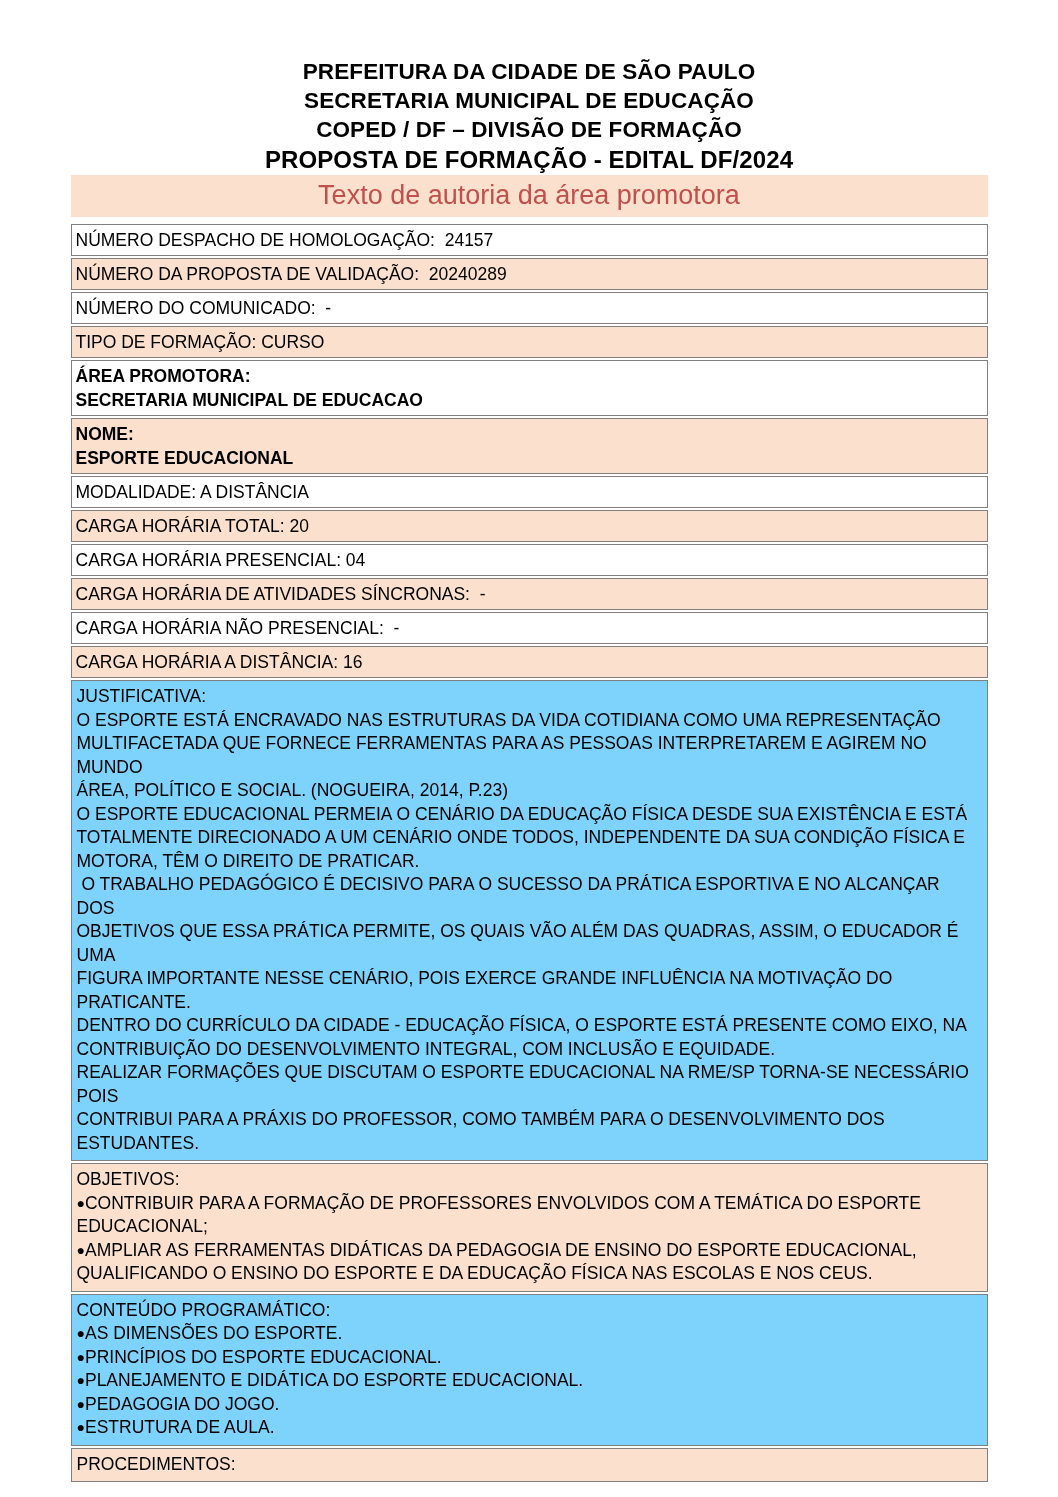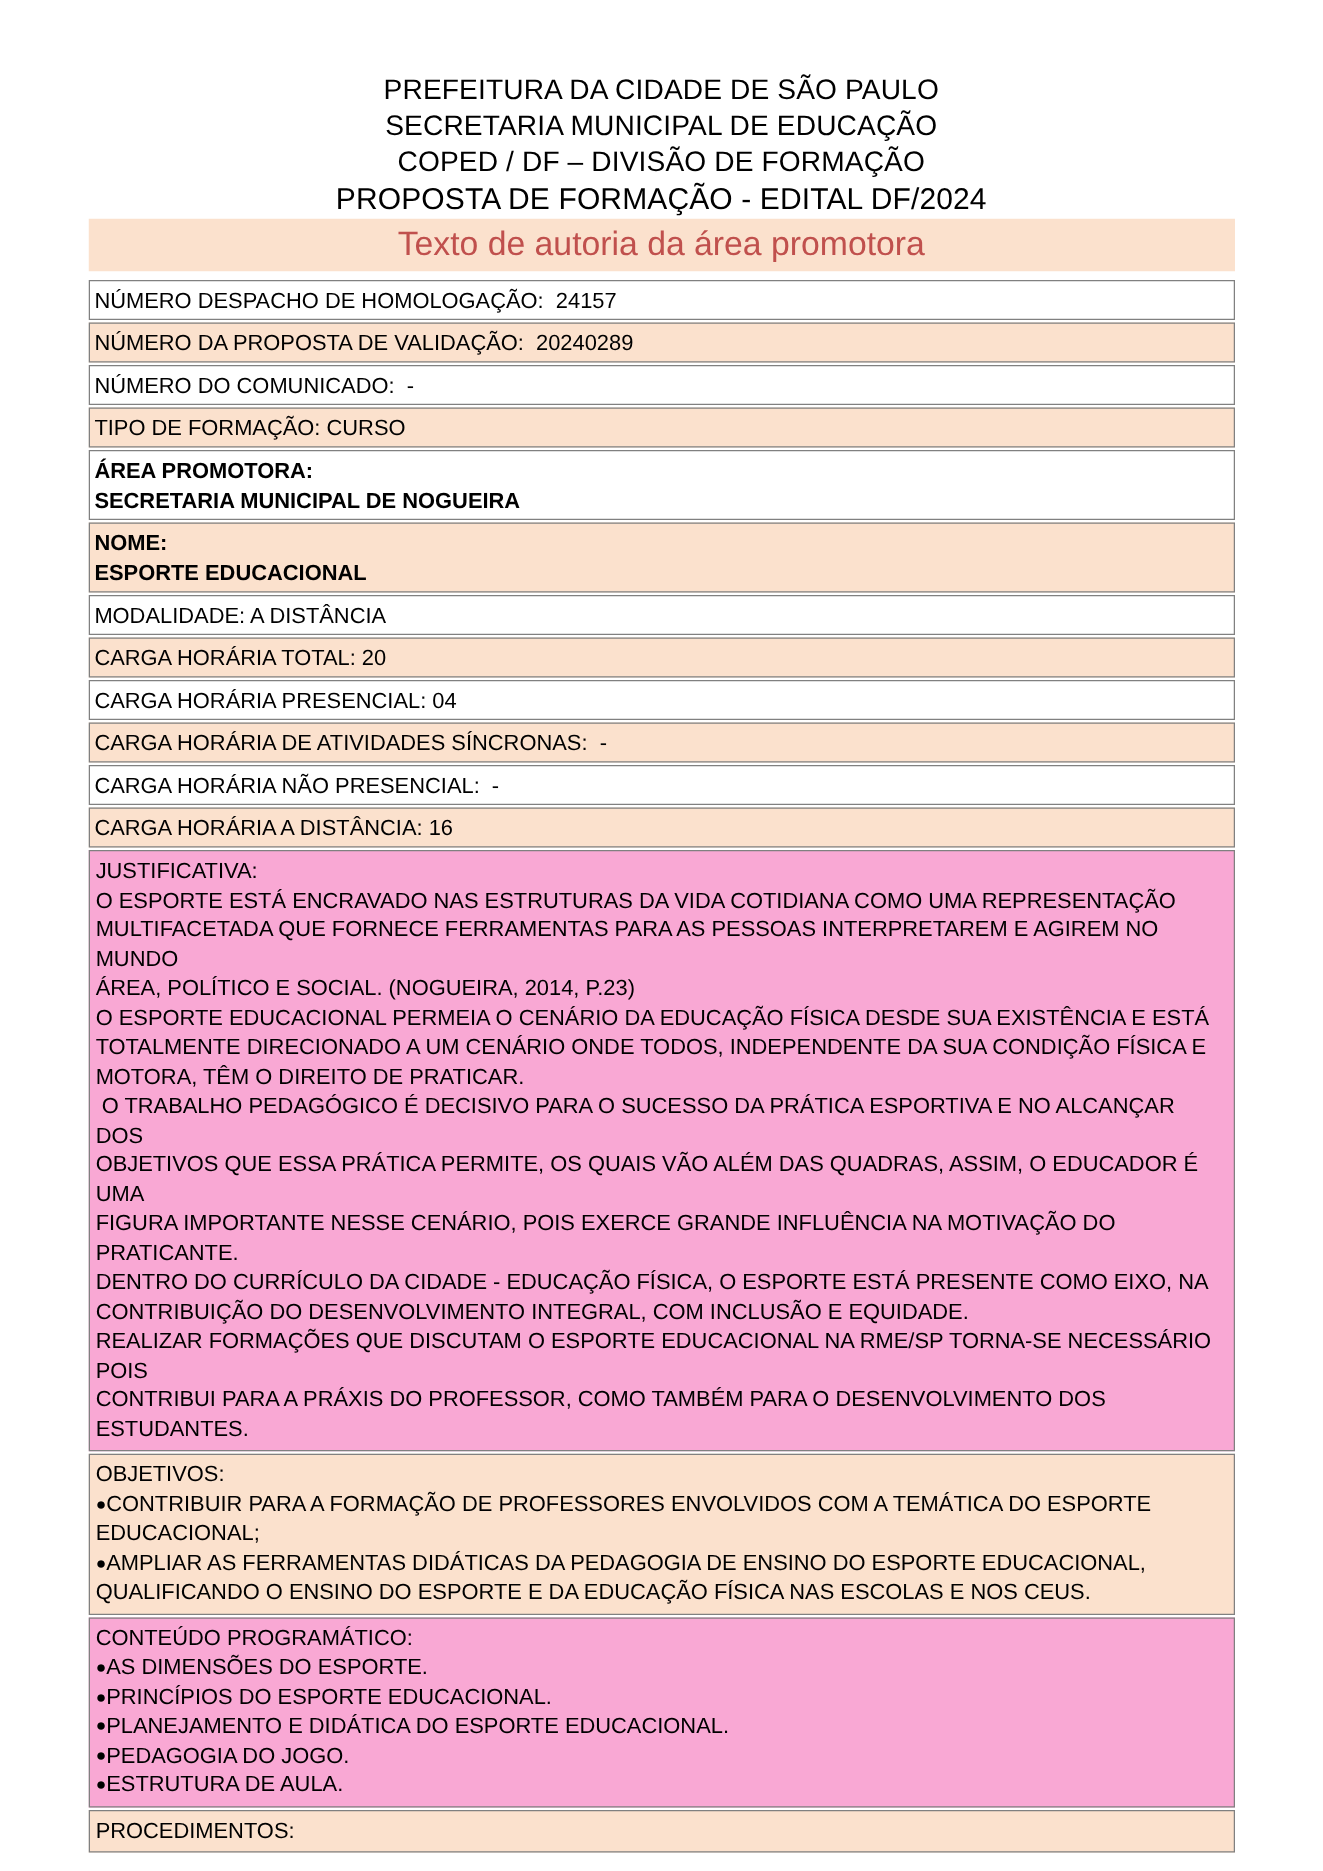--- a/index.html
+++ b/index.html
@@ -23,21 +23,21 @@
     box-sizing: border-box;
   }
 
   
   .doc-header {
     padding-top: 57px;
     text-align: center;
   }
   .doc-header .hline {
     font-size: 22.5px;
-    font-weight: normal;
+    font-weight: bold;
     line-height: 29px;
     letter-spacing: 0.1px;
     white-space: nowrap;
   }
   .doc-header .hline.emph {
     font-size: 24px;
     line-height: 31px;
   }
 
   
@@ -87,21 +87,21 @@
     line-height: 33px;
   }
 
   
   .block {
     box-sizing: border-box;
     width: 917px;
     border: 1px solid #808080;
     margin-bottom: 2px;
     padding: 4px 4px 5px 5px;
-    background: #f9a8d4;
+    background: #7dd3fc;
   }
   .block.shaded {
     background: #FBE1CD;
   }
   .block .line {
     font-size: 17.5px;
     line-height: 23.5px;
     white-space: pre-wrap;
   }
   .block .line.bullet::before {
@@ -140,21 +140,21 @@
     </div>
     <div class="row">
       <div class="cell-text">NÚMERO DO COMUNICADO:  -</div>
     </div>
     <div class="row shaded">
       <div class="cell-text">TIPO DE FORMAÇÃO: CURSO</div>
     </div>
 
     <div class="row">
       <div class="cell-text bold">ÁREA PROMOTORA:</div>
-      <div class="cell-text bold">SECRETARIA MUNICIPAL DE NOGUEIRA</div>
+      <div class="cell-text bold">SECRETARIA MUNICIPAL DE EDUCACAO</div>
     </div>
 
     <div class="row shaded">
       <div class="cell-text bold">NOME:</div>
       <div class="cell-text bold">ESPORTE EDUCACIONAL</div>
     </div>
 
     <div class="row">
       <div class="cell-text">MODALIDADE: A DISTÂNCIA</div>
     </div>

